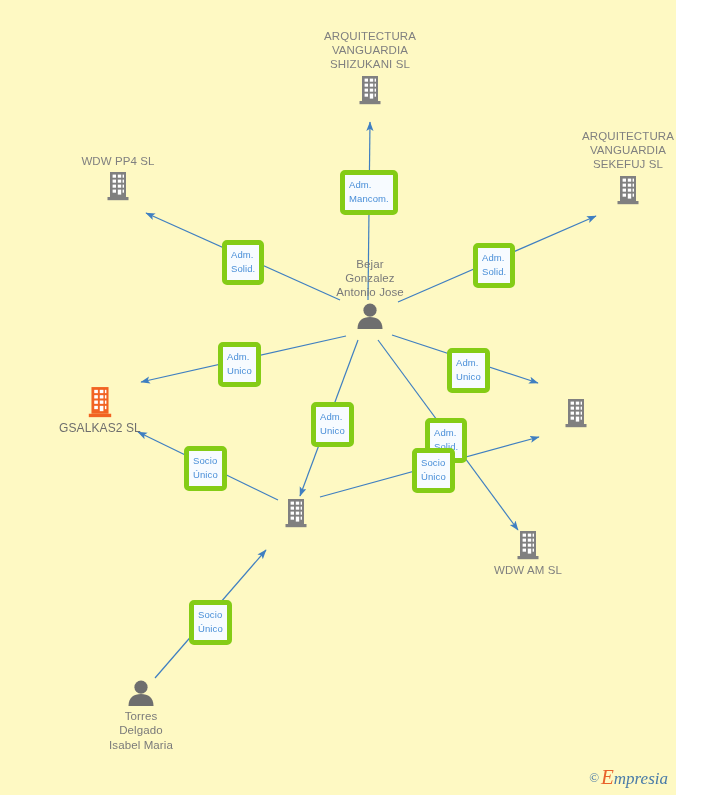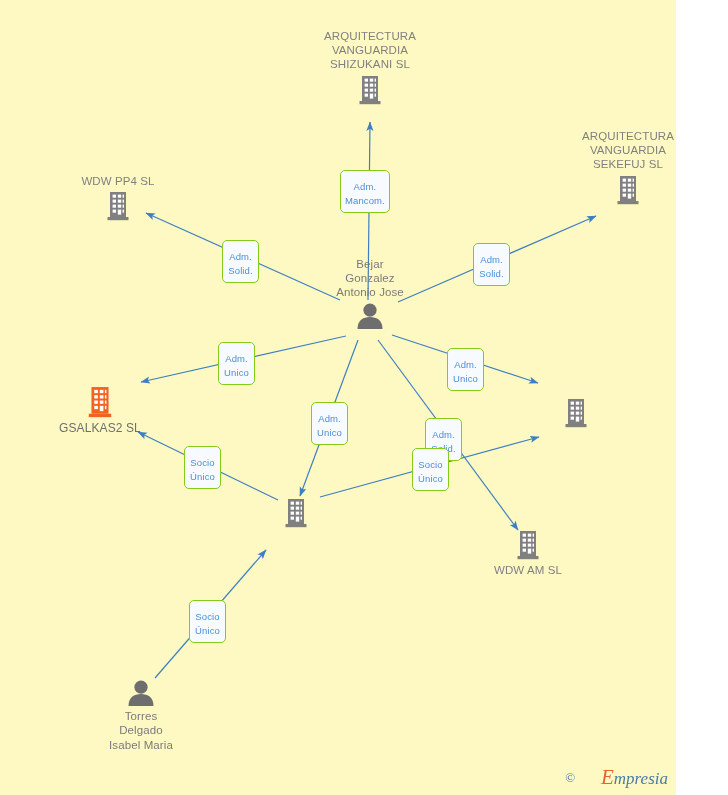--- a/index.html
+++ b/index.html
@@ -49,48 +49,47 @@
   .node.highlight .label {
     color: #6e6e6e;
     font-weight: normal;
     font-size: 12px;
   }
   .node.label-above .glyph { margin-top: 3px; }
   .edge-label {
     position: absolute;
     box-sizing: border-box;
     background: #f7fbff;
-    border: 1px solid #84cc16;
+    border: 5px solid #84cc16;
     border-radius: 5px;
     color: #4a8fd8;
     font-size: 9.5px;
     line-height: 1.45;
-    text-align: center;
-    padding: 9px 4px 4px 4px;
+    text-align: left;
+    padding: 3px 4px 4px 4px;
     white-space: pre-line;
     letter-spacing: 0.1px;
   }
   .watermark {
     position: absolute;
     right: 8px;
     bottom: 5px;
     font-size: 17px;
     color: #4a7ba8;
     font-family: "Liberation Serif", serif;
     white-space: nowrap;
   }
   .watermark .cmark {
     font-size: 13px;
     vertical-align: 2px;
     margin-right: 2px;
   }
   .watermark .brand {
     font-style: italic;
     color: #4a7ba8;
-    margin-left: 24px;
   }
   .watermark .brand .e {
     color: #e8622c;
     font-size: 21px;
   }
 </style>
 </head>
 <body>
 
 <div id="canvas">
@@ -155,21 +154,21 @@
               <rect x="16.6" y="8.6" width="1.4" height="3.1"></rect>
               <rect x="6.6" y="13.6" width="3.4" height="3.1"></rect>
               <rect x="11.8" y="13.6" width="3.4" height="3.1"></rect>
               <rect x="16.6" y="13.6" width="1.4" height="3.1"></rect>
               <rect x="6.6" y="18.6" width="3.4" height="3.1"></rect>
               <rect x="11.8" y="18.6" width="3.4" height="5"></rect>
               <rect x="16.6" y="18.6" width="1.4" height="3.1"></rect>
             </g>
           </svg></span>
       </div>
-      <div class="node company label-above" style="left: 118px; top: 153.5px; margin-top: 20px;">
+      <div class="node company label-above" style="left: 118px; top: 153.5px;">
         <span class="label">WDW PP4  SL</span>
         <span class="glyph"><svg width="24" height="30" viewBox="0 0 24 30" aria-hidden="true">
             <rect x="4" y="1" width="16" height="25" fill="#808080"></rect>
             <rect x="1.5" y="26" width="21" height="3.2" fill="#808080"></rect>
             <g fill="#ffffff">
               <rect x="6.6" y="3.6" width="3.4" height="3.1"></rect>
               <rect x="11.8" y="3.6" width="3.4" height="3.1"></rect>
               <rect x="16.6" y="3.6" width="1.4" height="3.1"></rect>
               <rect x="6.6" y="8.6" width="3.4" height="3.1"></rect>
               <rect x="11.8" y="8.6" width="3.4" height="3.1"></rect>

